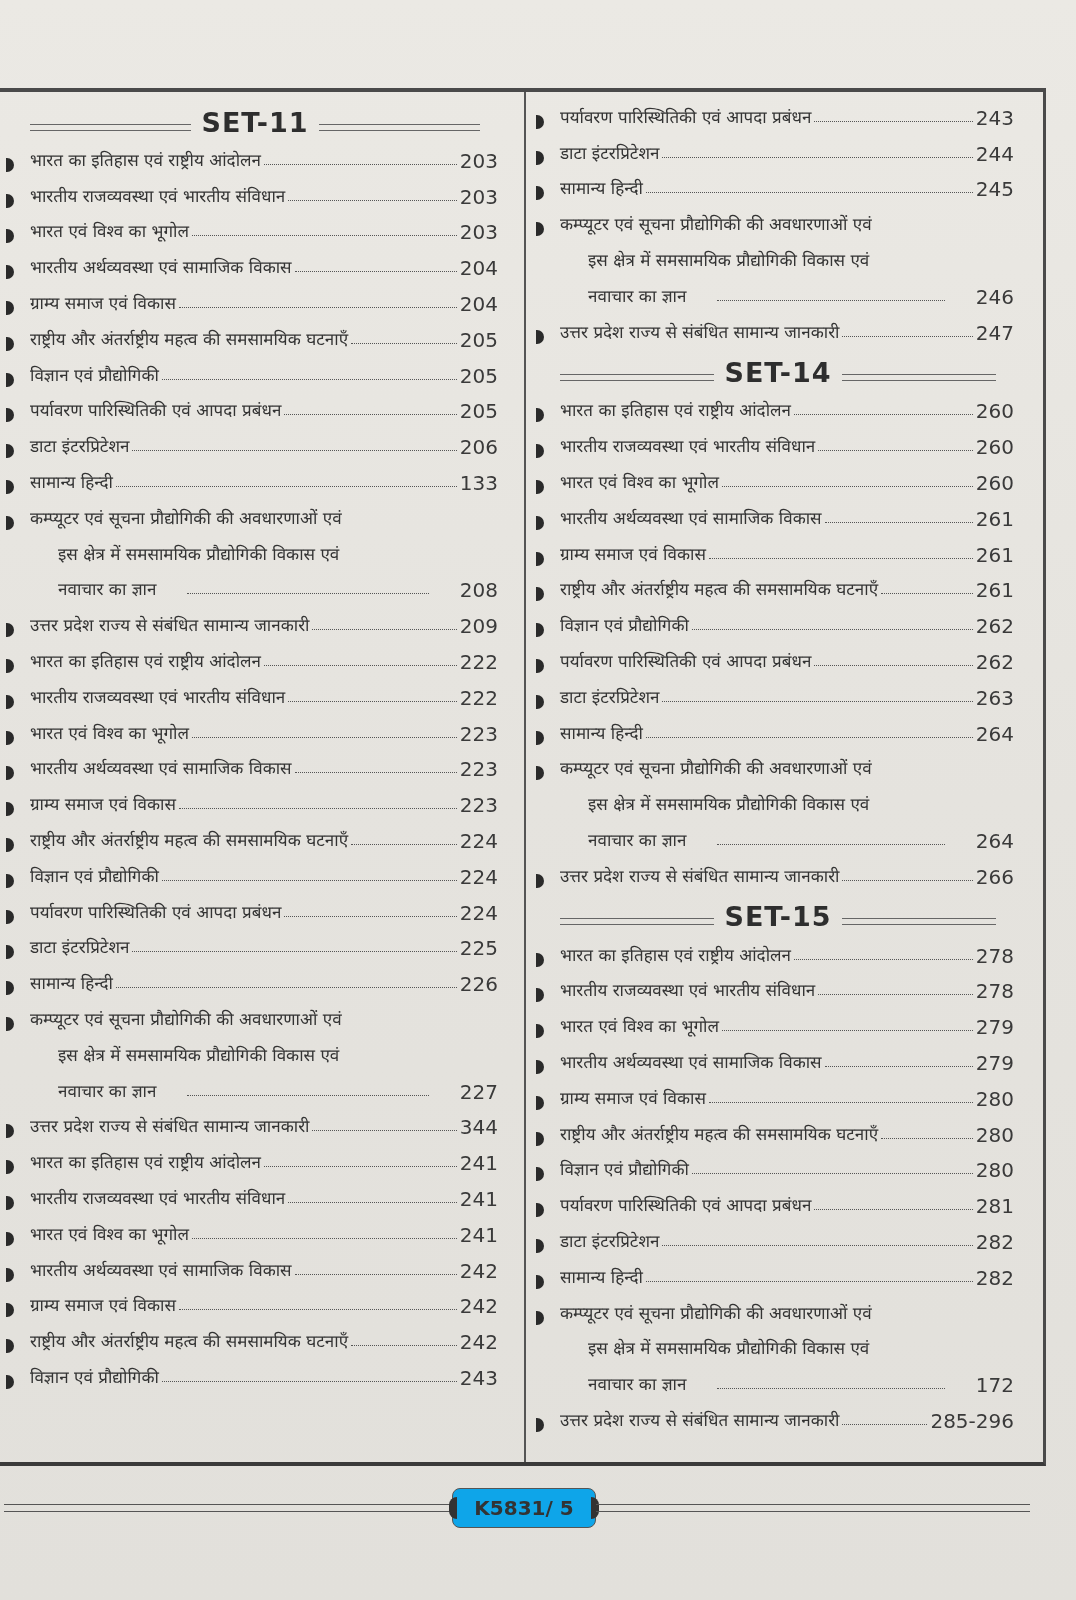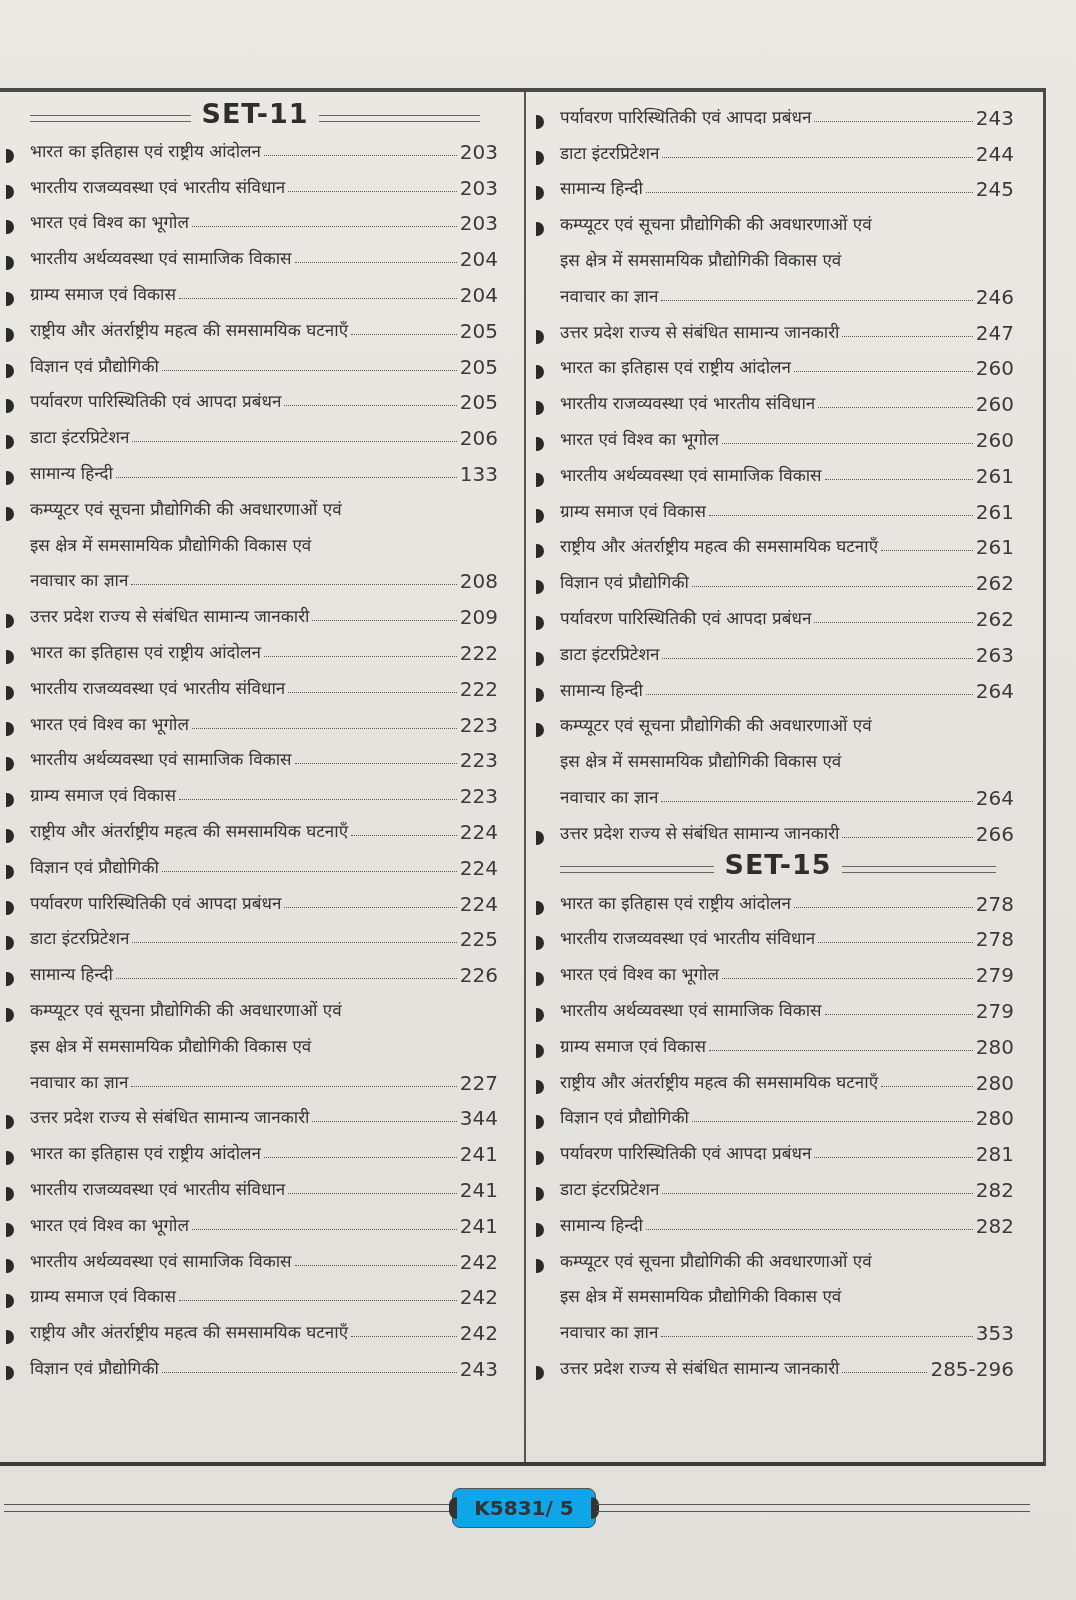--- a/index.html
+++ b/index.html
@@ -31,21 +31,21 @@
   }
   .col {
     position: absolute; top: 96px;
     box-sizing: border-box;
   }
   .col-left { left: 0; width: 512px; padding-left: 4px; padding-right: 14px; }
   .col-right { left: 530px; width: 484px; padding-left: 4px; padding-right: 0; }
 
   .set-heading {
     display: flex; align-items: center; justify-content: center;
-    height: 34px; margin: 0 18px 0 26px;
+    height: 34px; margin: 9px 18px 0 26px;
   }
   .set-heading .rule {
     flex: 1; height: 5px;
     border-top: 1.5px solid #666; border-bottom: 1.5px solid #666;
     margin-top: 10px;
   }
   .set-heading .title {
     font-family: "DejaVu Sans", sans-serif;
     font-weight: bold; font-size: 27px; letter-spacing: 1px;
     color: #2e2e2e; padding: 0 10px;
@@ -66,21 +66,21 @@
   }
   .entry .label { white-space: nowrap; padding-bottom: 4px; }
   .entry .dots {
     flex: 1; border-bottom: 1.5px dotted #555;
     margin: 0 3px 10px 3px; min-width: 8px;
   }
   .entry .page {
     font-family: "DejaVu Sans", sans-serif;
     font-size: 20px; color: #3a3a3a; padding-bottom: 2px; white-space: nowrap;
   }
-  .entry.cont { height: 35.8px; }
+  .entry.cont { height: 35.8px; gap: 28px; }
   .entry.cont .bullet::before { display: none; }
 
   .footer {
     position: absolute; left: 0; top: 1488px; width: 1076px; height: 50px;
   }
   .footer .line-l, .footer .line-r {
     position: absolute; top: 16px; height: 6px;
     border-top: 1.5px solid #555; border-bottom: 1.5px solid #555;
   }
   .footer .line-l { left: 4px; width: 448px; }
@@ -347,20 +347,25 @@
       <span class="label">नवाचार का ज्ञान</span>
       <span class="dots"></span>
       <span class="page">246</span>
     </div>
     <div class="entry">
       <span class="bullet"></span>
       <span class="label">उत्तर प्रदेश राज्य से संबंधित सामान्य जानकारी</span>
       <span class="dots"></span>
       <span class="page">247</span>
     </div>
+    <div class="set-heading">
+      <div class="rule"></div>
+      <span class="title">SET-14</span>
+      <div class="rule"></div>
+    </div>
     <div class="entry">
       <span class="bullet"></span>
       <span class="label">भारत का इतिहास एवं राष्ट्रीय आंदोलन</span>
       <span class="dots"></span>
       <span class="page">260</span>
     </div>
     <div class="entry">
       <span class="bullet"></span>
       <span class="label">भारतीय राजव्यवस्था एवं भारतीय संविधान</span>
       <span class="dots"></span>
@@ -504,21 +509,21 @@
       <span class="label">कम्प्यूटर एवं सूचना प्रौद्योगिकी की अवधारणाओं एवं</span>
     </div>
     <div class="entry cont multi-first">
       <span class="bullet"></span>
       <span class="label">इस क्षेत्र में समसामयिक प्रौद्योगिकी विकास एवं</span>
     </div>
     <div class="entry cont">
       <span class="bullet"></span>
       <span class="label">नवाचार का ज्ञान</span>
       <span class="dots"></span>
-      <span class="page">353</span>
+      <span class="page">172</span>
     </div>
     <div class="entry">
       <span class="bullet"></span>
       <span class="label">उत्तर प्रदेश राज्य से संबंधित सामान्य जानकारी</span>
       <span class="dots"></span>
       <span class="page">285-296</span>
     </div>
   </div>
 
 <div class="footer">

